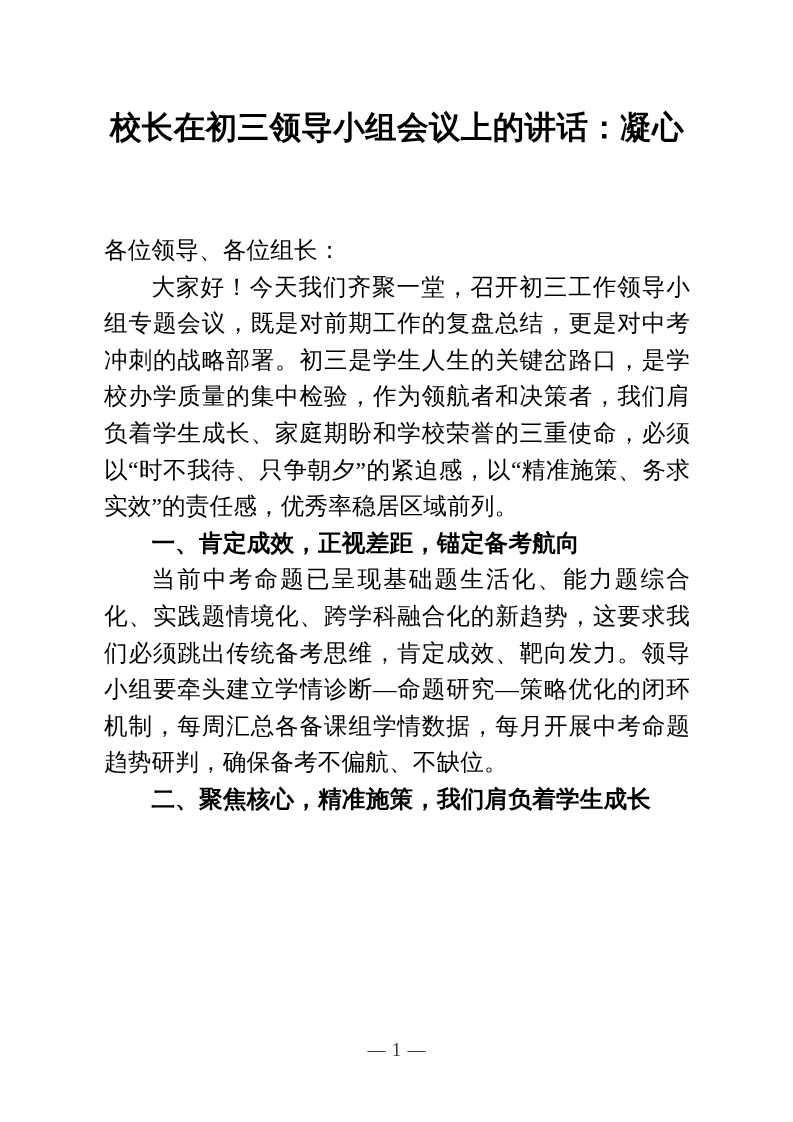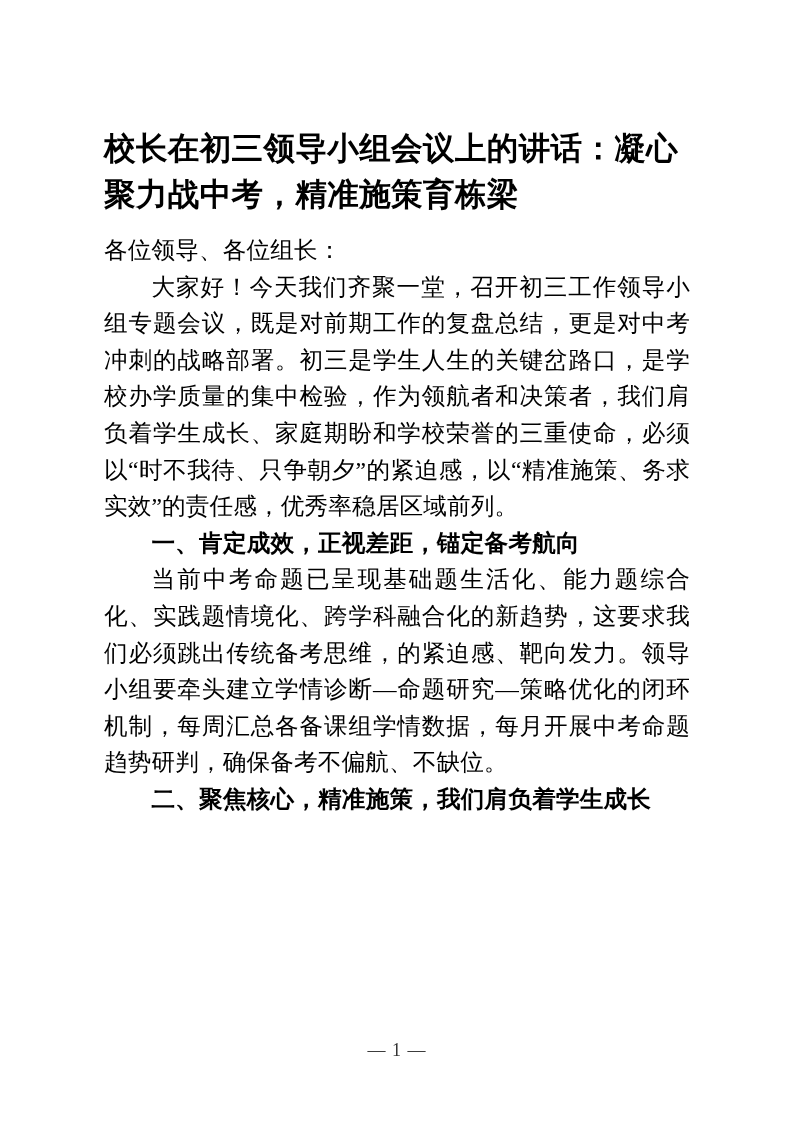--- a/index.html
+++ b/index.html
@@ -25,27 +25,27 @@
     height: 1122px;
     background: #ffffff;
   }
 
   
   .doc-title {
     position: absolute;
     left: 104px;
     top: 104px;
     width: 586px;
+    text-align: center;
     font-family: "DejaVu Serif", "Liberation Serif", serif;
     font-weight: bold;
     font-size: 31.5px;
     line-height: 46px;
     letter-spacing: 0.4px;
     color: #000000;
-    margin-top: 21px;
   }
 
   
   .body-block {
     position: absolute;
     left: 104px;
     top: 232px;
     width: 586px;
   }
 
@@ -91,33 +91,32 @@
     letter-spacing: 1px;
   }
 </style>
 </head>
 <body>
 
 <div class="page">
 
   <div class="doc-title">
     <div>校长在初三领导小组会议上的讲话：凝心</div>
-    <div>聚力战中考，精准施策育栋梁</div>
   </div>
 
   <div class="body-block">
 
     <p class="para">各位领导、各位组长：</p>
 
     <p class="para indent">大家好！今天我们齐聚一堂，召开初三工作领导小组专题会议，既是对前期工作的复盘总结，更是对中考冲刺的战略部署。初三是学生人生的关键岔路口，是学校办学质量的集中检验，作为领航者和决策者，我们肩负着学生成长、家庭期盼和学校荣誉的三重使命，必须以“时不我待、只争朝夕”的紧迫感，以“精准施策、务求实效”的责任感，优秀率稳居区域前列。</p>
 
     <p class="section-heading">一、肯定成效，正视差距，锚定备考航向</p>
 
 
-    <p class="para indent">当前中考命题已呈现基础题生活化、能力题综合化、实践题情境化、跨学科融合化的新趋势，这要求我们必须跳出传统备考思维，的紧迫感、靶向发力。领导小组要牵头建立学情诊断—命题研究—策略优化的闭环机制，每周汇总各备课组学情数据，每月开展中考命题趋势研判，确保备考不偏航、不缺位。</p>
+    <p class="para indent">当前中考命题已呈现基础题生活化、能力题综合化、实践题情境化、跨学科融合化的新趋势，这要求我们必须跳出传统备考思维，肯定成效、靶向发力。领导小组要牵头建立学情诊断—命题研究—策略优化的闭环机制，每周汇总各备课组学情数据，每月开展中考命题趋势研判，确保备考不偏航、不缺位。</p>
 
     <p class="section-heading">二、聚焦核心，精准施策，我们肩负着学生成长</p>
 
   </div>
 
   <div class="footer">— 1 —</div>
 
 </div>
 
 </body></html>

